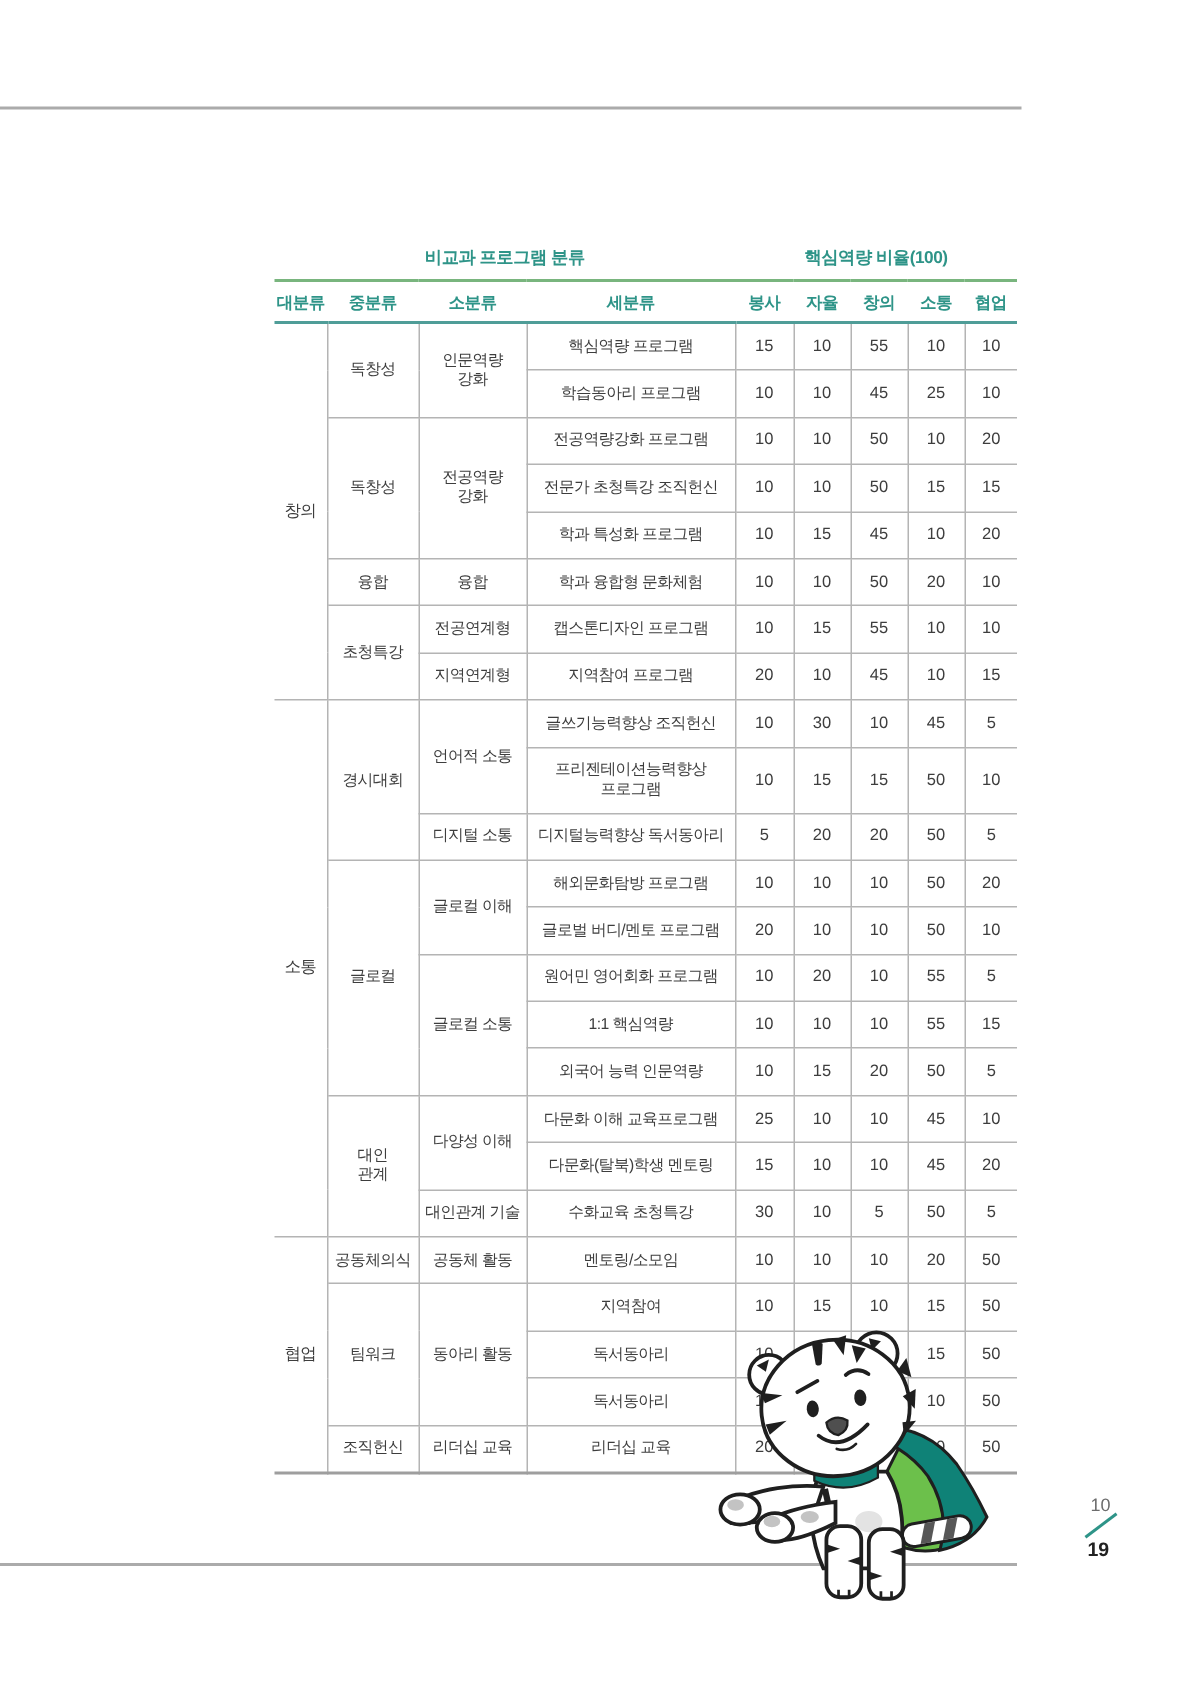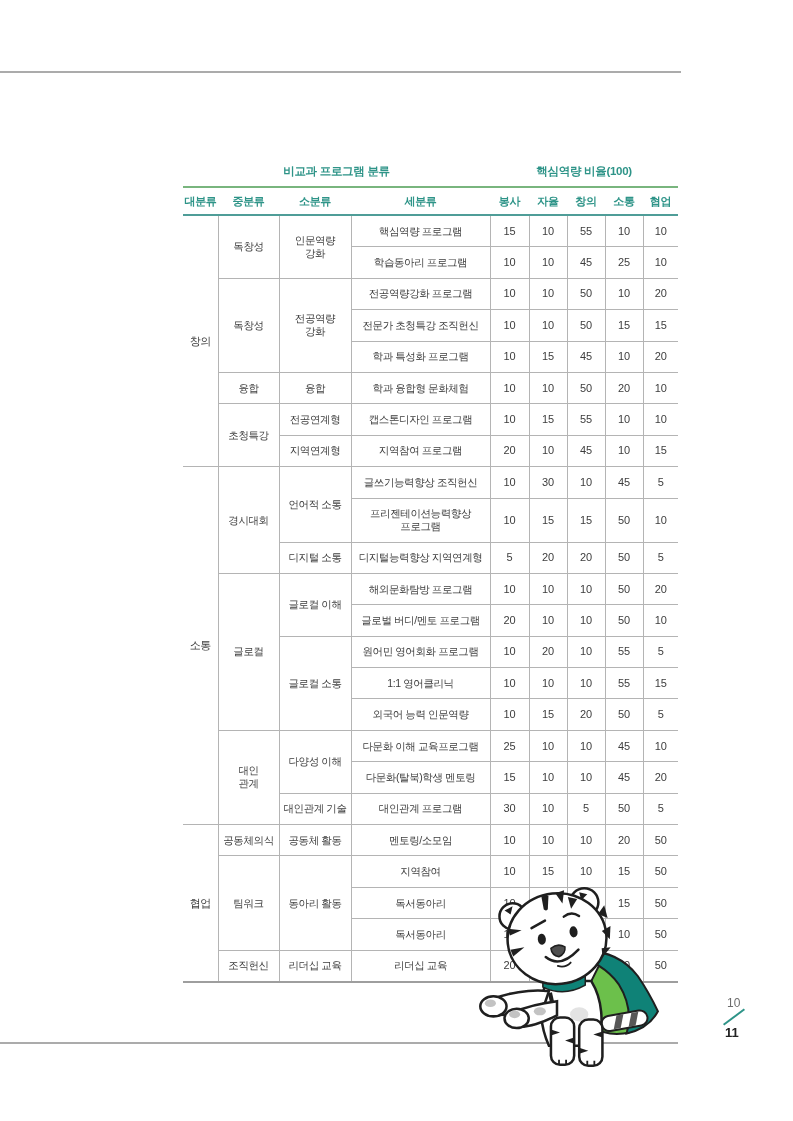--- a/index.html
+++ b/index.html
@@ -190,21 +190,21 @@
             <td class="c-name tall">프리젠테이션능력향상
 프로그램</td>
             <td class="c-score">10</td>
             <td class="c-score">15</td>
             <td class="c-score">15</td>
             <td class="c-score">50</td>
             <td class="c-score c-last">10</td>
           </tr>
           <tr>
             <td class="c-sub">디지털 소통</td>
-            <td class="c-name">디지털능력향상 지역연계형</td>
+            <td class="c-name">디지털능력향상 독서동아리</td>
             <td class="c-score">5</td>
             <td class="c-score">20</td>
             <td class="c-score">20</td>
             <td class="c-score">50</td>
             <td class="c-score c-last">5</td>
           </tr>
           <tr>
             <td class="c-middle" rowspan="5">글로컬</td>
             <td class="c-sub" rowspan="2">글로컬 이해</td>
             <td class="c-name">해외문화탐방 프로그램</td>
@@ -225,21 +225,21 @@
           <tr>
             <td class="c-sub" rowspan="3">글로컬 소통</td>
             <td class="c-name">원어민 영어회화 프로그램</td>
             <td class="c-score">10</td>
             <td class="c-score">20</td>
             <td class="c-score">10</td>
             <td class="c-score">55</td>
             <td class="c-score c-last">5</td>
           </tr>
           <tr>
-            <td class="c-name">1:1 영어클리닉</td>
+            <td class="c-name">1:1 핵심역량</td>
             <td class="c-score">10</td>
             <td class="c-score">10</td>
             <td class="c-score">10</td>
             <td class="c-score">55</td>
             <td class="c-score c-last">15</td>
           </tr>
           <tr>
             <td class="c-name">외국어 능력 인문역량</td>
             <td class="c-score">10</td>
             <td class="c-score">15</td>
@@ -261,21 +261,21 @@
           <tr>
             <td class="c-name">다문화(탈북)학생 멘토링</td>
             <td class="c-score">15</td>
             <td class="c-score">10</td>
             <td class="c-score">10</td>
             <td class="c-score">45</td>
             <td class="c-score c-last">20</td>
           </tr>
           <tr>
             <td class="c-sub">대인관계 기술</td>
-            <td class="c-name">대인관계 프로그램</td>
+            <td class="c-name">수화교육 초청특강</td>
             <td class="c-score">30</td>
             <td class="c-score">10</td>
             <td class="c-score">5</td>
             <td class="c-score">50</td>
             <td class="c-score c-last">5</td>
           </tr>
           <tr>
             <td class="c-major" rowspan="5">협업</td>
             <td class="c-middle">공동체의식</td>
             <td class="c-sub">공동체 활동</td>
@@ -382,16 +382,16 @@
       <path class="ink" stroke-width="2.5" stroke-linecap="round" d="M115,37 Q123,32 130,38"></path>
       <path d="M99,67 Q106,62 113,67 Q113,74 106,76 Q99,74 99,67 Z" fill="#4f4f4f" stroke="#1f1f1f" stroke-width="1.5"></path>
       <path class="ink" stroke-width="2.5" stroke-linecap="round" d="M93,75 Q106,88 126,71"></path>
       <path class="ink" stroke-width="1.8" stroke-linecap="round" d="M104,85 q7,3 13,-2"></path>
     </g>
   </svg>
 
   <div class="pagenum">
     <span class="pn-top">10</span>
     <span class="pn-slash"></span>
-    <span class="pn-bottom">11</span>
+    <span class="pn-bottom">19</span>
   </div>
 
 </div>
 
 </body></html>

